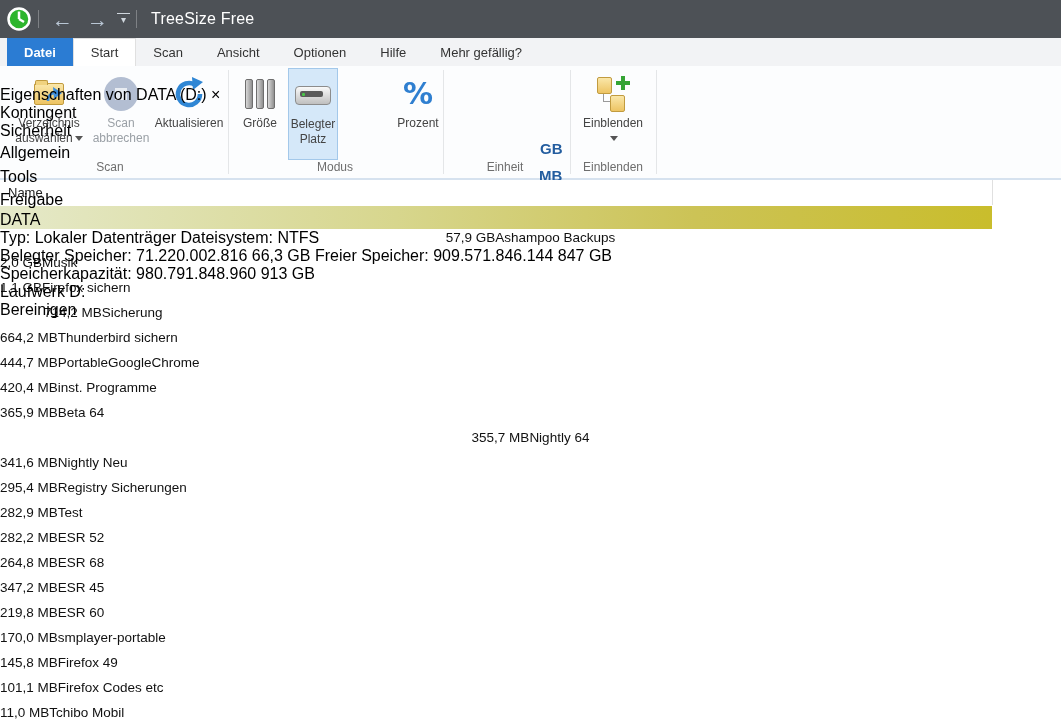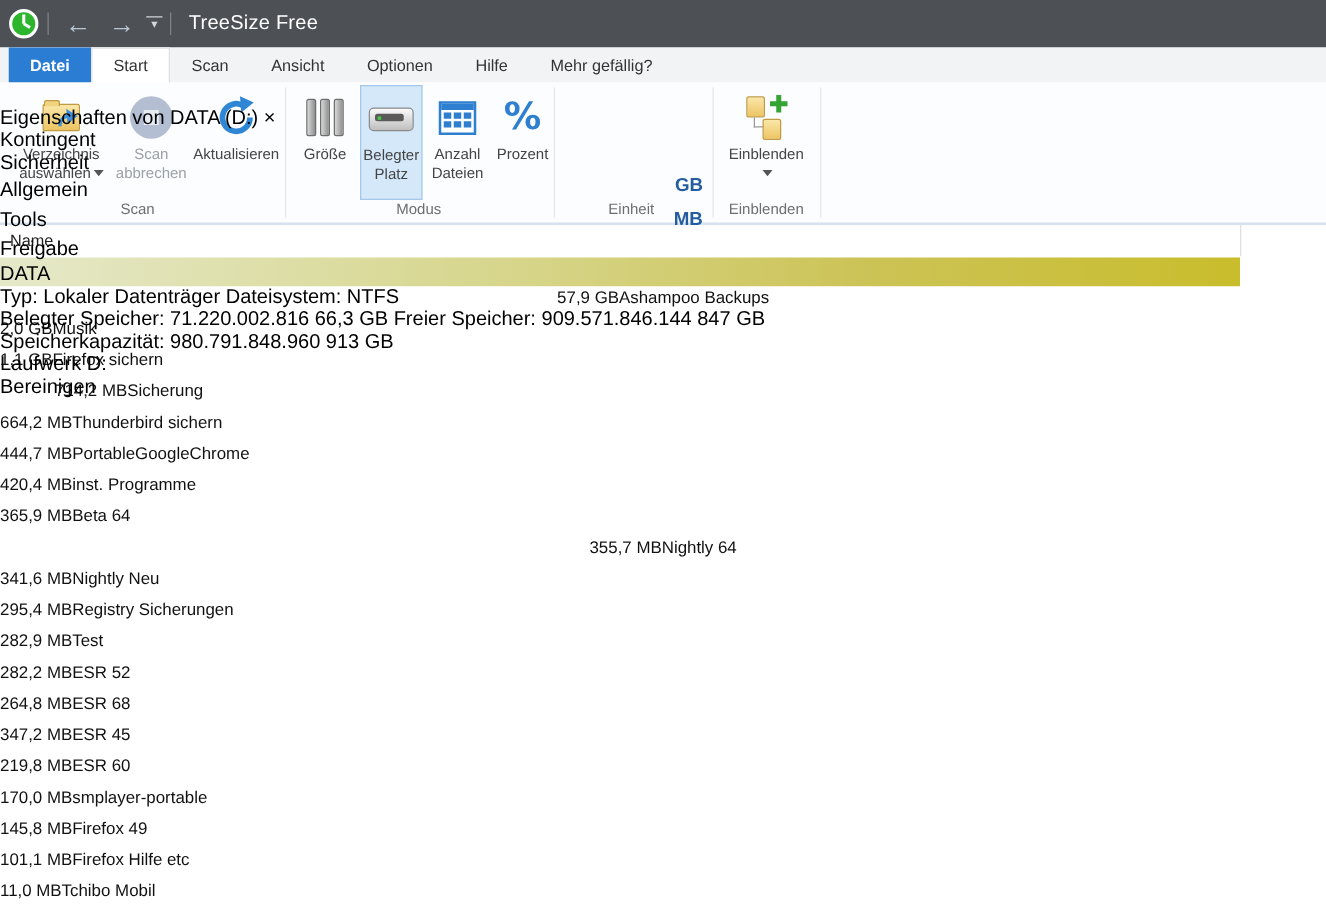--- a/index.html
+++ b/index.html
@@ -179,35 +179,20 @@
           </span>
         </span>
       <span class="rlabel">Größe</span>
     </div>
     <div class="rbtn selected" style="left:288px;width:50px;">
       <span class="icon-slot">
           <span class="ico-drive"></span>
         </span>
       <span class="rlabel">Belegter Platz</span>
     </div>
-    <div class="rbtn" style="left:340px;width:52px;">
-      <span class="icon-slot">
-          <span class="ico-table">
-            <span class="cells">
-              <i></i>
-              <i></i>
-              <i></i>
-              <i></i>
-              <i></i>
-              <i></i>
-            </span>
-          </span>
-        </span>
-      <span class="rlabel">Anzahl Dateien</span>
-    </div>
     <div class="rbtn" style="left:394px;width:48px;">
       <span class="icon-slot">
           <span class="ico-percent">%</span>
         </span>
       <span class="rlabel">Prozent</span>
     </div>
     <div class="rgroup-sep" style="left:443px;"></div>
     <div class="rgroup-label" style="left:285px;width:100px;">Modus</div>
 
     <div class="abs" style="left:540px;top:70px;"><span class="unit-txt">GB</span></div>
@@ -247,21 +232,21 @@
         <div class="tree-row" style="top: 250px; text-align: center;"><div class="bar bar-sub" style="left: 78px; width: 7px;"></div><span class="chev" style="left: 30px;"></span><span class="tfolder" style="left: 60px;"></span><span class="row-size" style="left: 80px;">355,7 MB</span><span class="row-name" style="left: 188px;">Nightly 64</span></div>
         <div class="tree-row" style="top: 275px;"><div class="bar bar-sub" style="left: 78px; width: 7px;"></div><span class="chev" style="left: 30px;"></span><span class="tfolder" style="left: 60px;"></span><span class="row-size" style="left: 80px;">341,6 MB</span><span class="row-name" style="left: 188px;">Nightly Neu</span></div>
         <div class="tree-row" style="top: 300px;"><div class="bar bar-sub" style="left: 78px; width: 7px;"></div><span class="chev" style="left: 30px;"></span><span class="tfolder" style="left: 60px;"></span><span class="row-size" style="left: 80px;">295,4 MB</span><span class="row-name" style="left: 188px;">Registry Sicherungen</span></div>
         <div class="tree-row" style="top: 325px;"><div class="bar bar-sub" style="left: 78px; width: 7px;"></div><span class="chev" style="left: 30px;"></span><span class="tfolder" style="left: 60px;"></span><span class="row-size" style="left: 80px;">282,9 MB</span><span class="row-name" style="left: 188px;">Test</span></div>
         <div class="tree-row" style="top: 350px;"><div class="bar bar-sub" style="left: 78px; width: 7px;"></div><span class="chev" style="left: 30px;"></span><span class="tfolder" style="left: 60px;"></span><span class="row-size" style="left: 80px;">282,2 MB</span><span class="row-name" style="left: 188px;">ESR 52</span></div>
         <div class="tree-row" style="top: 375px;"><div class="bar bar-sub" style="left: 78px; width: 7px;"></div><span class="chev" style="left: 30px;"></span><span class="tfolder" style="left: 60px;"></span><span class="row-size" style="left: 80px;">264,8 MB</span><span class="row-name" style="left: 188px;">ESR 68</span></div>
         <div class="tree-row" style="top: 400px;"><div class="bar bar-sub" style="left: 78px; width: 7px;"></div><span class="chev" style="left: 30px;"></span><span class="tfolder" style="left: 60px;"></span><span class="row-size" style="left: 80px;">347,2 MB</span><span class="row-name" style="left: 188px;">ESR 45</span></div>
         <div class="tree-row" style="top: 425px;"><div class="bar bar-sub" style="left: 78px; width: 7px;"></div><span class="chev" style="left: 30px;"></span><span class="tfolder" style="left: 60px;"></span><span class="row-size" style="left: 80px;">219,8 MB</span><span class="row-name" style="left: 188px;">ESR 60</span></div>
         <div class="tree-row" style="top: 450px;"><div class="bar bar-sub" style="left: 78px; width: 7px;"></div><span class="chev" style="left: 30px;"></span><span class="tfolder" style="left: 60px;"></span><span class="row-size" style="left: 80px;">170,0 MB</span><span class="row-name" style="left: 188px;">smplayer-portable</span></div>
         <div class="tree-row" style="top: 475px;"><div class="bar bar-sub" style="left: 78px; width: 7px;"></div><span class="chev" style="left: 30px;"></span><span class="tfolder" style="left: 60px;"></span><span class="row-size" style="left: 80px;">145,8 MB</span><span class="row-name" style="left: 188px;">Firefox 49</span></div>
-        <div class="tree-row" style="top: 500px;"><div class="bar bar-sub" style="left: 78px; width: 7px;"></div><span class="chev" style="left: 30px;"></span><span class="tfolder" style="left: 60px;"></span><span class="row-size" style="left: 80px;">101,1 MB</span><span class="row-name" style="left: 188px;">Firefox Hilfe etc</span></div>
+        <div class="tree-row" style="top: 500px;"><div class="bar bar-sub" style="left: 78px; width: 7px;"></div><span class="chev" style="left: 30px;"></span><span class="tfolder" style="left: 60px;"></span><span class="row-size" style="left: 80px;">101,1 MB</span><span class="row-name" style="left: 188px;">Firefox Codes etc</span></div>
         <div class="tree-row" style="top: 525px;"><div class="bar bar-sub" style="left: 78px; width: 2px;"></div><span class="chev" style="left: 30px;"></span><span class="tfolder" style="left: 60px;"></span><span class="row-size" style="left: 80px;">11,0 MB</span><span class="row-name" style="left: 188px;">Tchibo Mobil</span></div>
       </div>
   </div>
 
   <div class="redbox" style="left: 38px; top: 190px; width: 92px; height: 44px; border-color: rgb(225, 28, 28);"></div>
   <div class="redbox" style="left: 866px; top: 503px; width: 114px; height: 42px; border-color: rgb(225, 28, 28);"></div>
 
   <div id="dialog" class="abs">
     <div id="dlg-titlebar">
       <span class="ico-drive-sm"></span>

